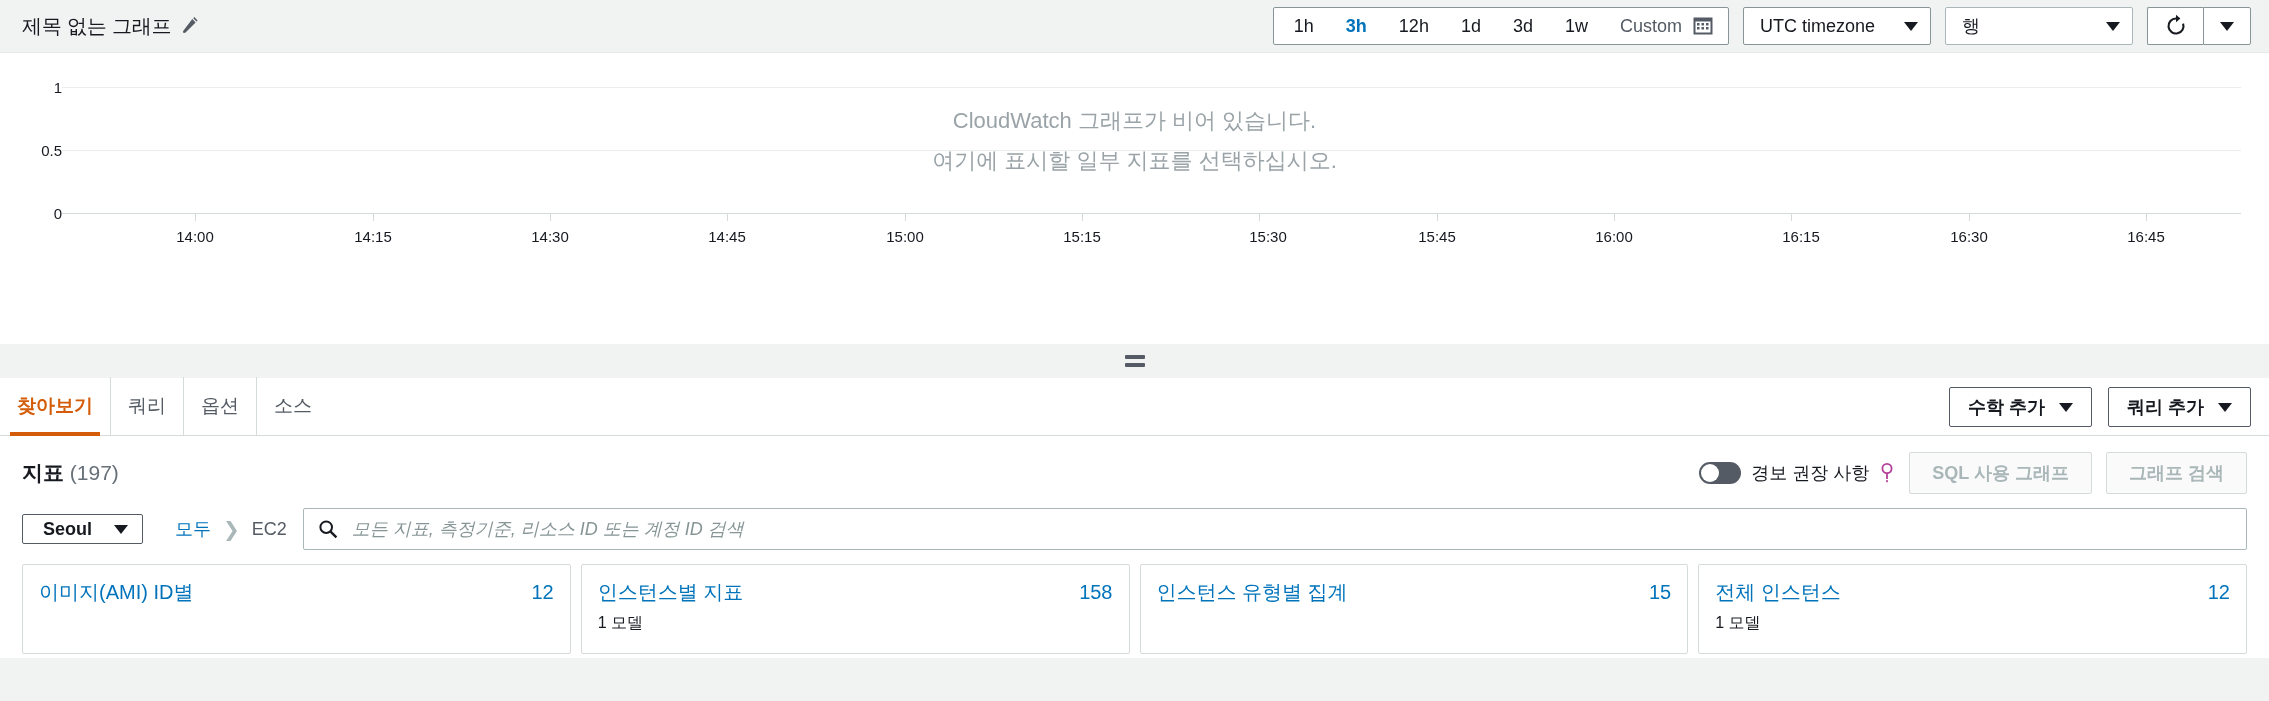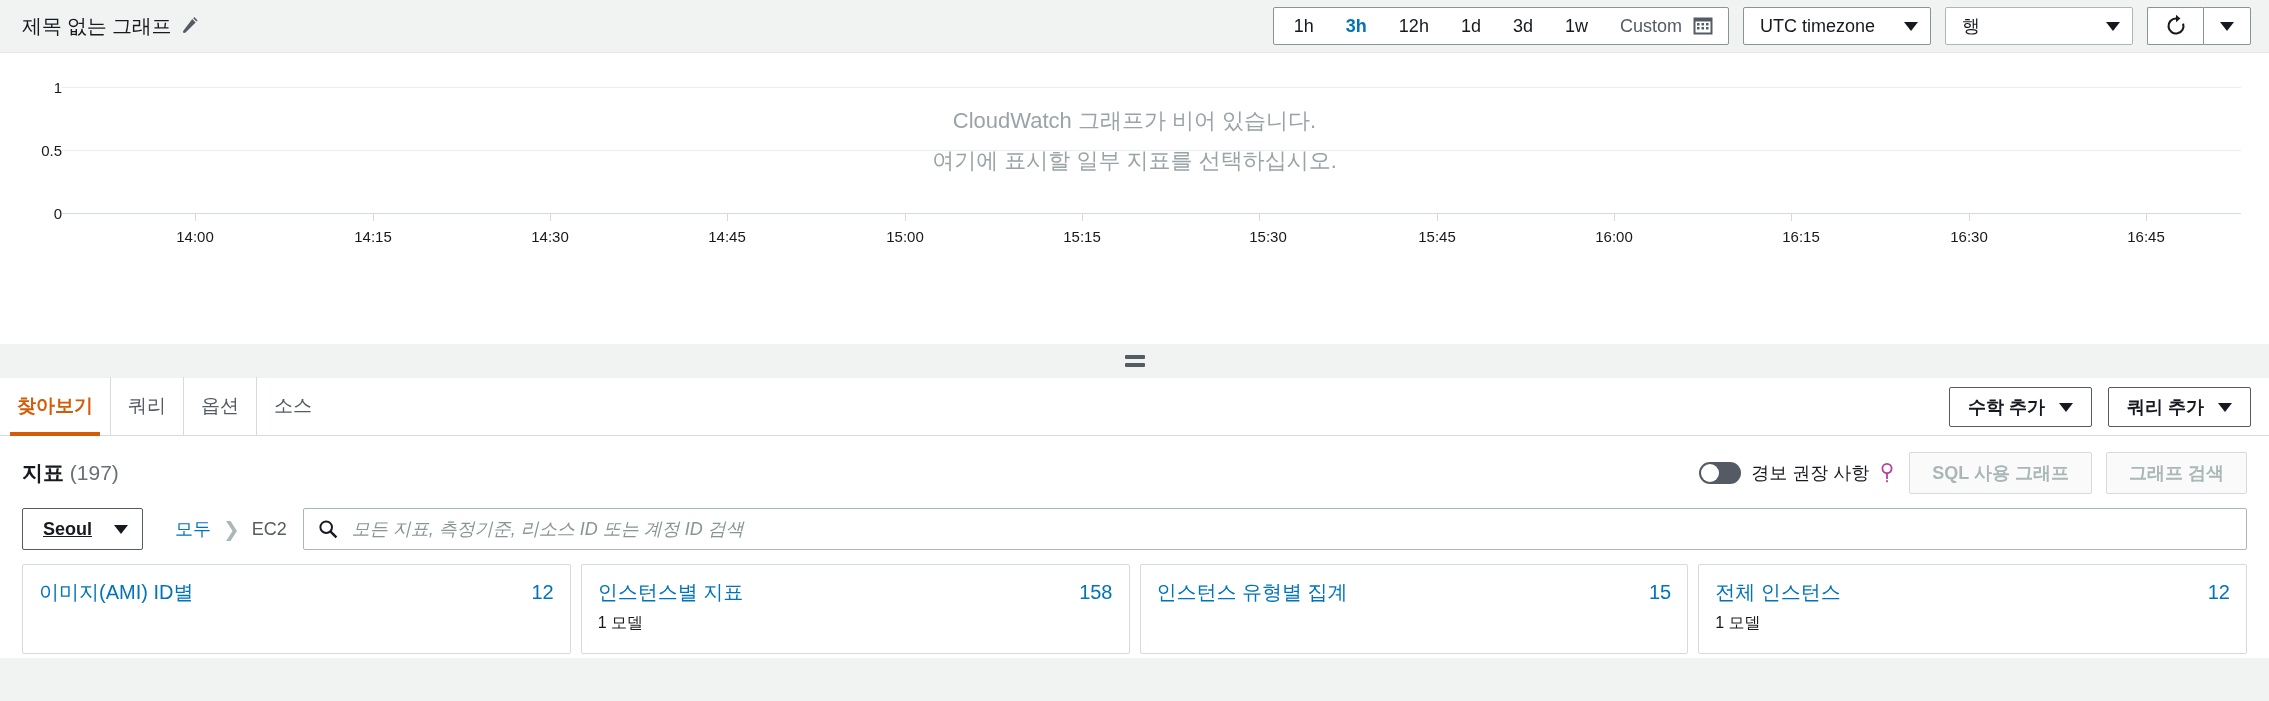--- a/index.html
+++ b/index.html
@@ -227,29 +227,28 @@
     font-weight: bold;
     height: 42px;
     padding: 0 22px;
     display: flex; align-items: center;
     cursor: default;
     font-family: inherit;
   }
 
   .filter-row { display: flex; align-items: center; gap: 16px; padding: 8px 0 14px 0; }
   .region-select {
-    height: 42px;
+    height: 30px;
     background: #ffffff;
     border: 1px solid #545b64;
     border-radius: 2px;
     display: flex; align-items: center; gap: 22px;
     padding: 0 14px 0 20px;
     font-size: 18px; font-weight: bold; color: #16191f;
     cursor: pointer;
-    text-decoration: underline;
   }
   .breadcrumb { display: flex; align-items: center; gap: 12px; font-size: 18px; margin-left: 16px; }
   .crumb-link { color: #0073bb; cursor: pointer; }
   .crumb-sep { color: #aab7b8; font-size: 20px; }
   .crumb-current { color: #545b64; }
 
   .search-box {
     flex: 1;
     height: 42px;
     background: #ffffff;

